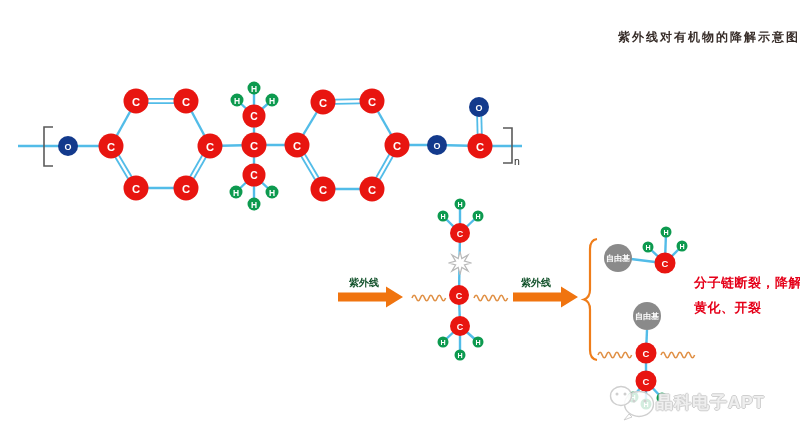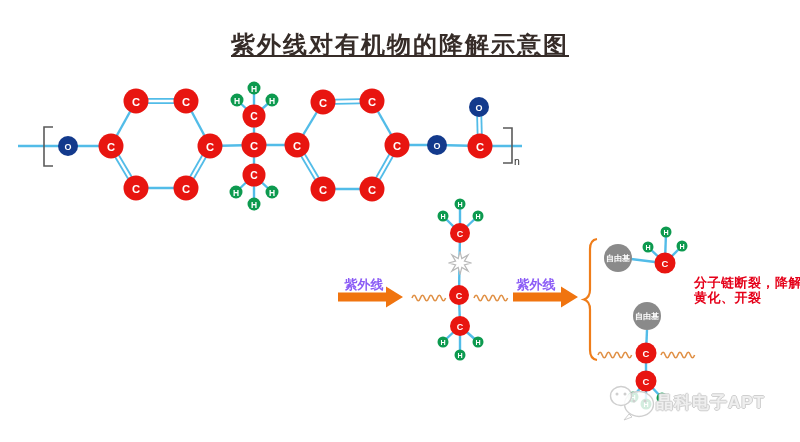--- a/index.html
+++ b/index.html
@@ -1,27 +1,27 @@
 <!DOCTYPE html>
 <html><head>
 <meta charset="utf-8">
 <style>
   html,body{margin:0;padding:0;background:#fff;}
   #stage{position:relative;width:800px;height:442px;background:#ffffff;overflow:hidden;
          font-family:"Liberation Sans",sans-serif;}
   #mol-svg{position:absolute;left:0;top:0;z-index:1;}
   .txt{position:absolute;z-index:2;white-space:nowrap;}
-  .title{top:29px;left:0;width:800px;text-align:center;font-size:24px;font-weight:bold;
-         color:#362c28;letter-spacing:2px;text-decoration:underline;}
-  .uv-label{width:56px;text-align:center;font-size:13px;font-weight:bold;color:#8b5cf6;}
+  .title{top:29px;left:0;width:800px;text-align:right;font-size:12px;font-weight:bold;
+         color:#362c28;letter-spacing:2px;}
+  .uv-label{width:56px;text-align:center;font-size:10px;font-weight:bold;color:#14532d;}
   .uv-left{left:336px;top:276px;}
   .uv-right{left:508px;top:276px;}
   .fx{left:694px;color:#e50019;font-weight:bold;font-size:13px;letter-spacing:0.5px;}
   .fx1{top:274px;}
-  .fx2{top:289px;}
+  .fx2{top:299px;}
   .repeat-n{left:514px;top:155px;font-size:10.5px;color:#2b2b2b;}
   .radical-label{width:44px;text-align:center;font-size:8px;font-weight:bold;color:#ffffff;}
   .rad1{left:596px;top:253px;}
   .rad2{left:625px;top:311px;}
   .watermark{left:656px;top:391px;font-size:17px;font-weight:bold;color:#efefef;
              letter-spacing:1px;text-shadow:-1px 0 #cfcfcf,1px 0 #cfcfcf,0 -1px #cfcfcf,0 1px #cfcfcf;}
 </style>
 </head>
 <body>
 

